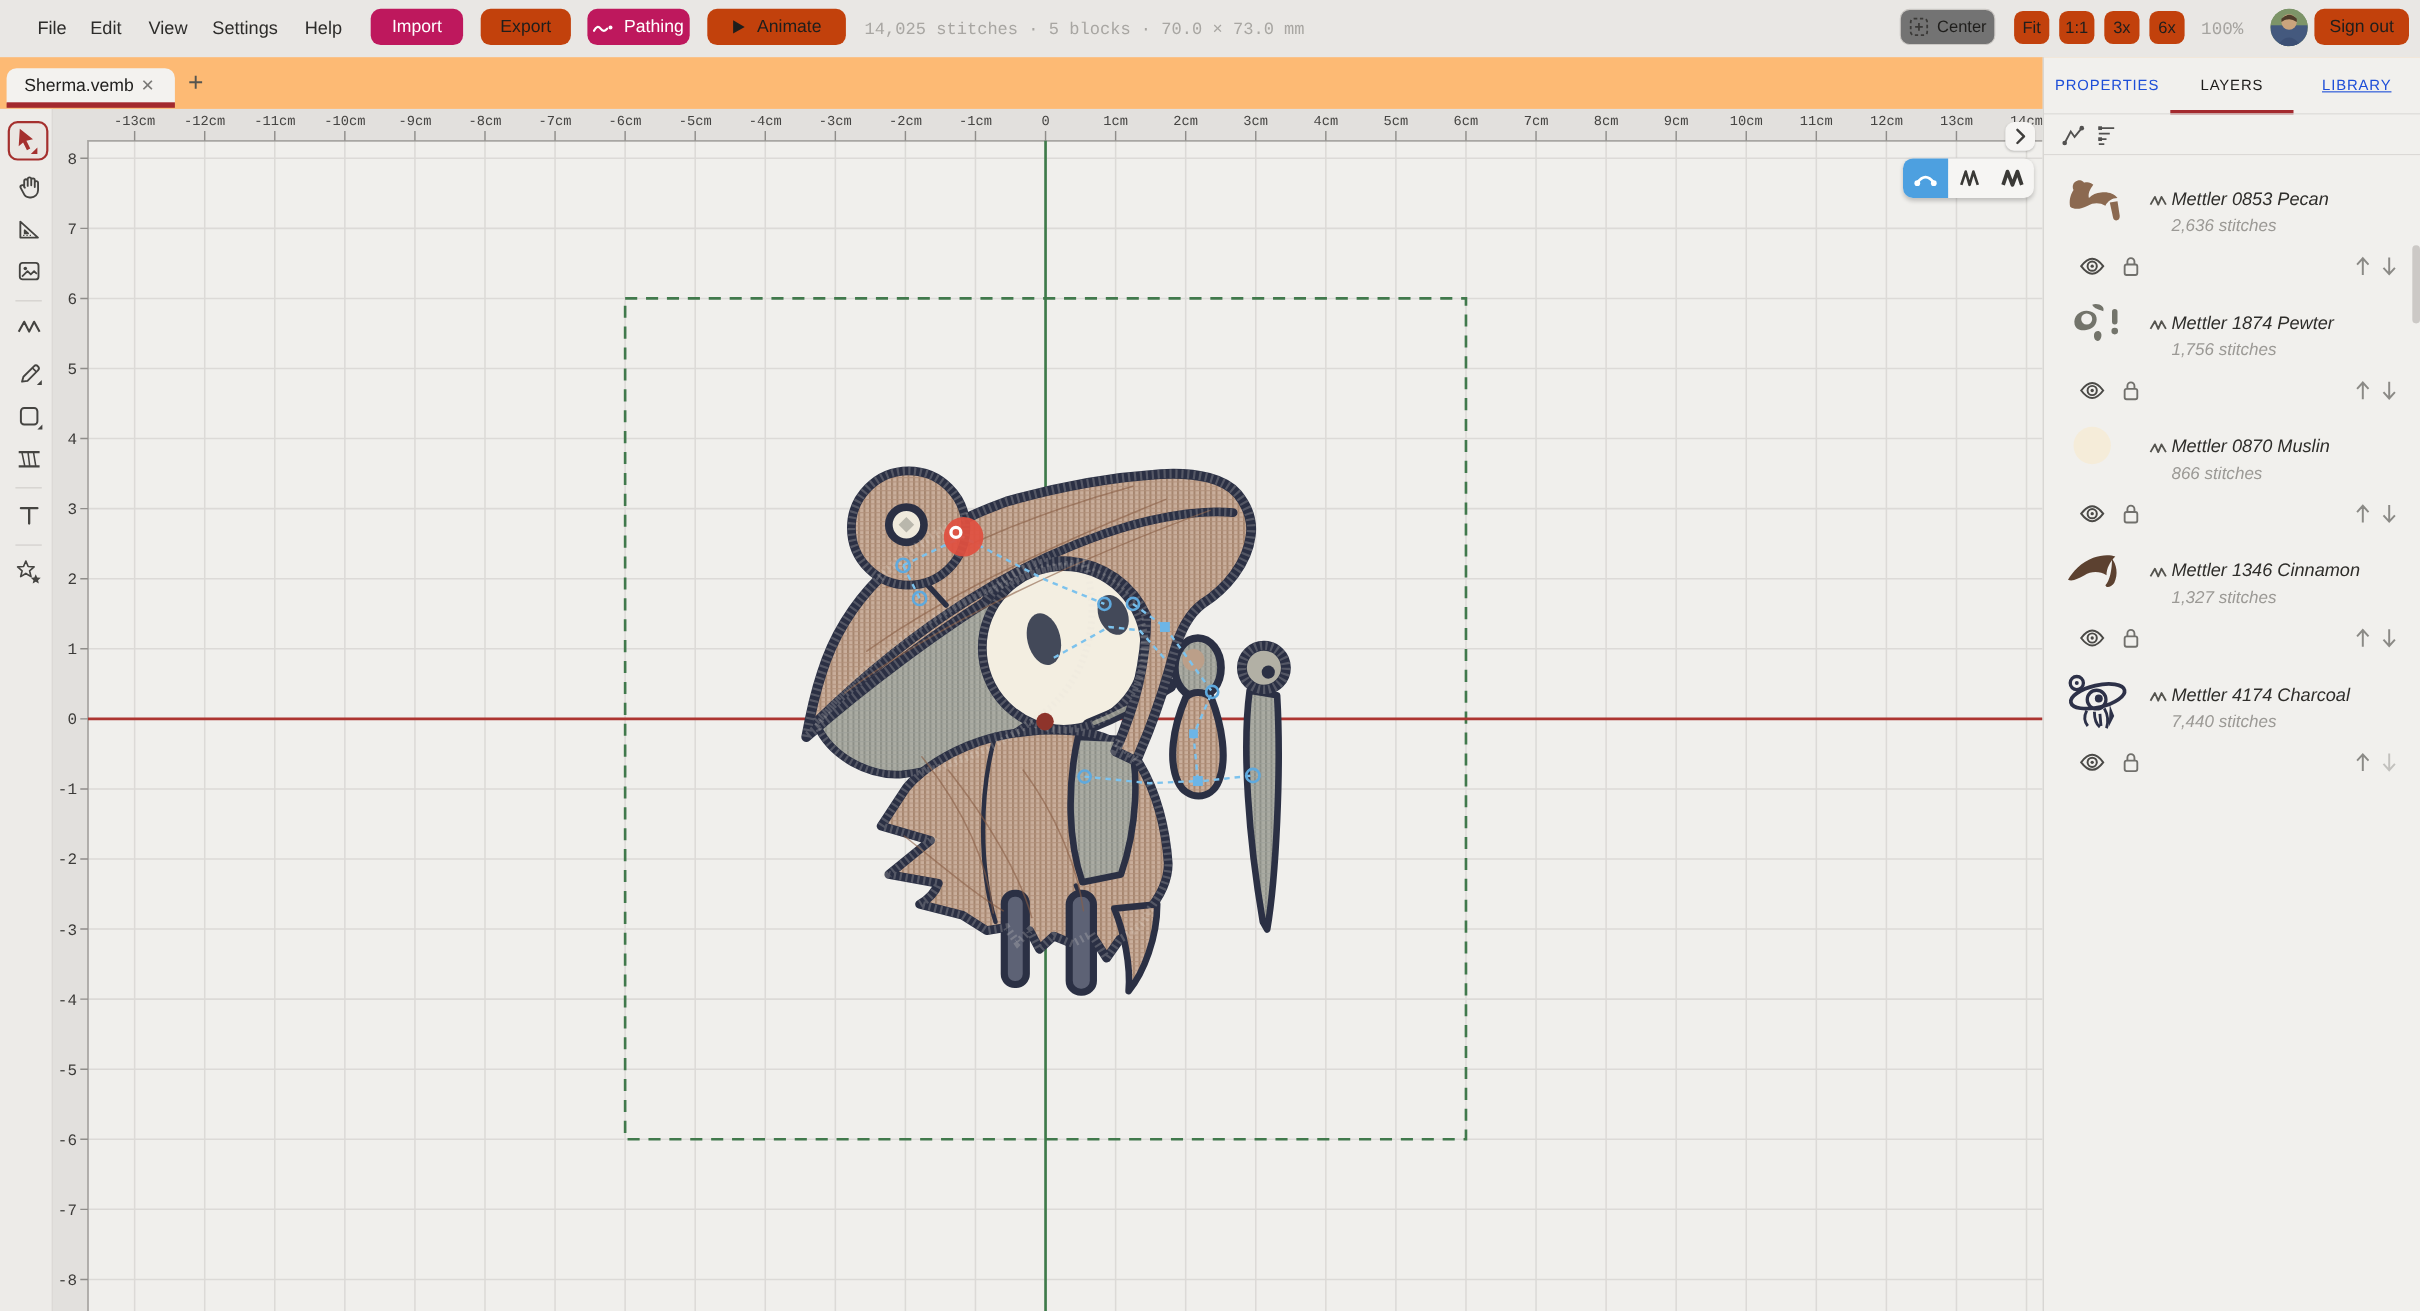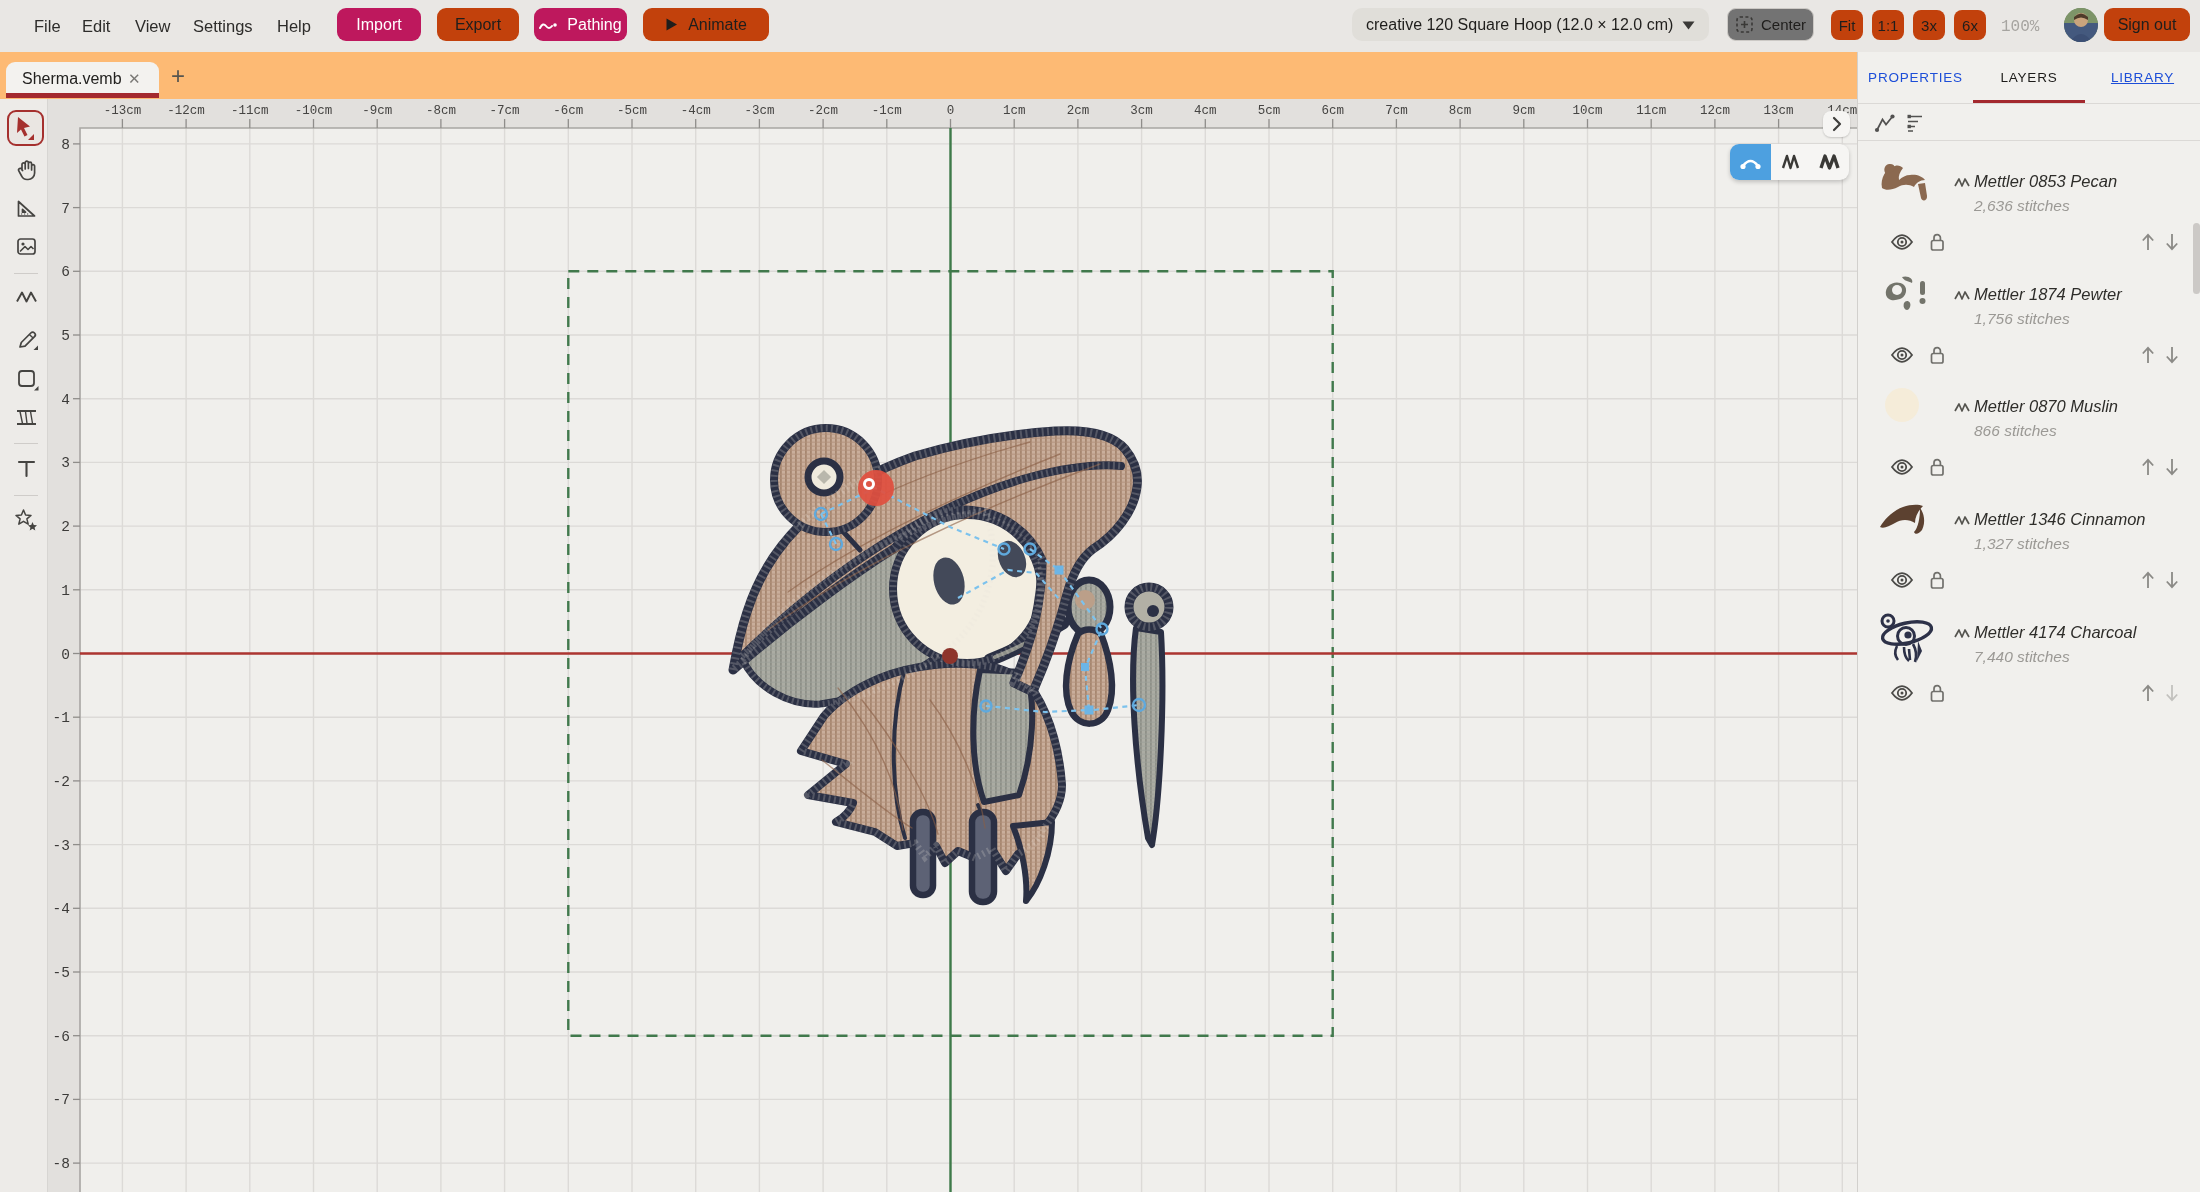--- a/index.html
+++ b/index.html
@@ -50,27 +50,22 @@
   <div class="btn gray" style="left:437px; width:82px;">Export</div>
   <div class="btn red" style="left:534px; width:93px;">
     <svg width="22" height="14" viewBox="0 0 22 14" style="margin-right:6px;">
         <path d="M1 10 Q4 4 7 8 T13 8" fill="none" stroke="#fff" stroke-width="2" stroke-linecap="round"></path>
         <circle cx="16" cy="7" r="1.8" fill="#fff"></circle>
       </svg>Pathing</div>
   <div class="btn gray" style="left:643px; width:126px;">
     <svg width="13" height="15" viewBox="0 0 13 15" style="margin-right:10px;">
         <path d="M1.5 1.5 L12 7.5 L1.5 13.5 Z" fill="#1f1e1c"></path>
       </svg>Animate</div>
-
-  <div class="btn gray" style="left:1352px; width:357px; border-radius:10px; justify-content:flex-start; background:#e0ded9;">
-    <span style="margin-left:14px; font-size:16px;">creative 120 Square Hoop (12.0 × 12.0 cm)</span>
-    <svg width="13" height="9" viewBox="0 0 13 9" style="position:absolute; right:14px; top:13px;">
-        <path d="M0.5 0.5 L12.5 0.5 L6.5 8.5 Z" fill="#3a3937"></path>
-      </svg>
-  </div>
+  <div id="stats" class="mono">14,025 stitches · 5 blocks · 70.0 × 73.0 mm</div>
+
   <div class="btn" style="left:1727px; width:87px; background:#737373; border:1px solid #ccc9c5; font-size:15px;">
     <svg width="19" height="19" viewBox="0 0 19 19" style="margin-right:7px;">
       <rect x="2" y="2" width="15" height="15" rx="3" fill="none" stroke="#3a3937" stroke-width="1.6" stroke-dasharray="3 2.4"></rect>
       <path d="M9.5 6 V13 M6 9.5 H13" stroke="#3a3937" stroke-width="1.6"></path>
     </svg>Center</div>
   <div class="btn gray" style="left:1831px; top:10px; height:30px; width:32px; font-size:15px; border-radius:8px;">Fit</div>
   <div class="btn gray" style="left:1872px; top:10px; height:30px; width:32px; font-size:15px; border-radius:8px;">1:1</div>
   <div class="btn gray" style="left:1913px; top:10px; height:30px; width:32px; font-size:15px; border-radius:8px;">3x</div>
   <div class="btn gray" style="left:1954px; top:10px; height:30px; width:32px; font-size:15px; border-radius:8px;">6x</div>
   <div class="mono" style="position:absolute; left:2001px; top:0; height:52px; line-height:54px; font-size:16px; color:#a6a4a0;">100%</div>

